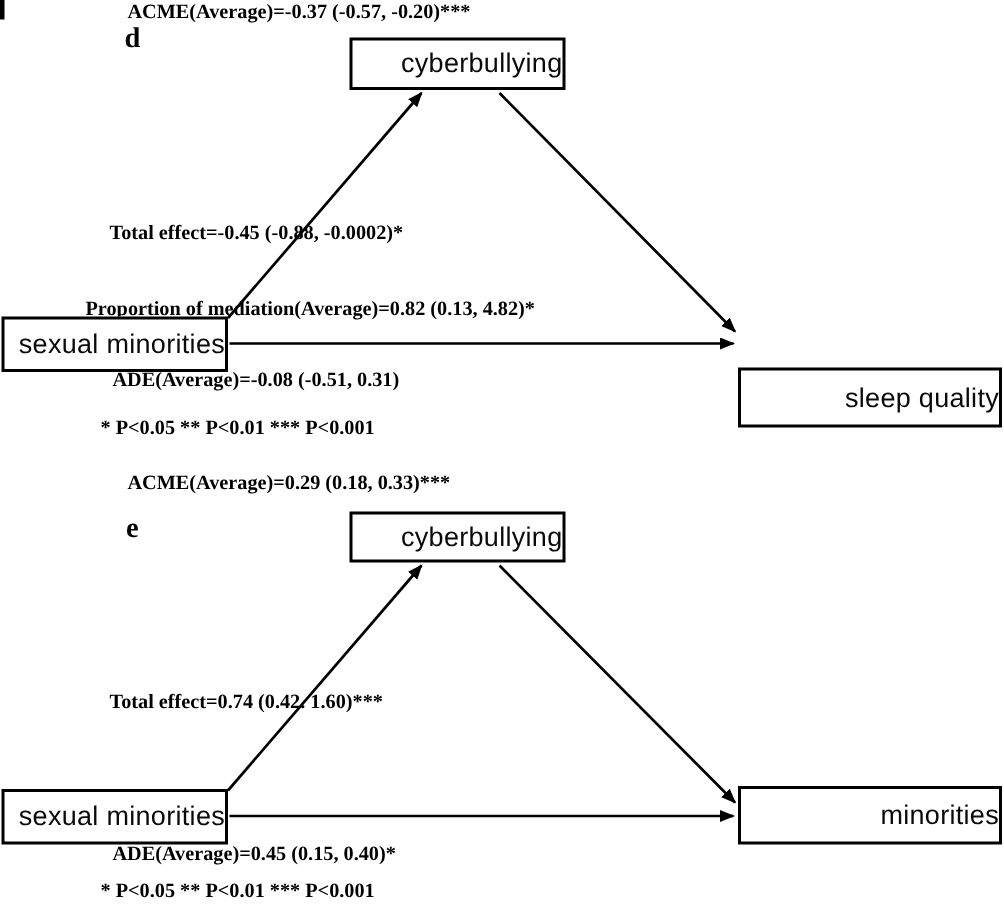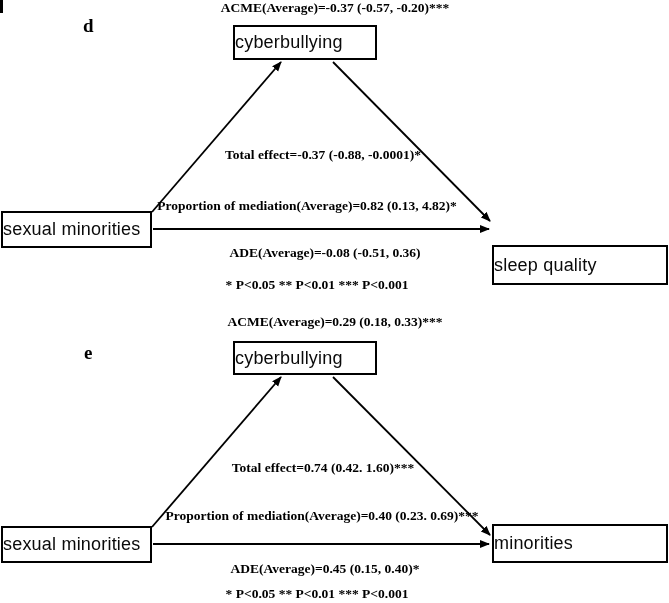--- a/index.html
+++ b/index.html
@@ -9,31 +9,30 @@
     background:#ffffff;
     overflow:hidden;
     font-family:"Liberation Serif", serif;
     color:#000;
   }
   .arrow-layer{position:absolute;left:0;top:0;width:669px;height:603px;pointer-events:none;}
   .node{
     position:absolute;
     border:2px solid #000;
     background:#fff;
-    display:flex;align-items:center;justify-content:flex-start;
+    display:flex;align-items:center;justify-content:flex-end;
     font-family:"Liberation Sans", sans-serif;
     font-size:18px;
     letter-spacing:0.2px;
     color:#0a0a0a;
     box-sizing:border-box;
   }
   .annot{
     position:absolute;
     width:500px;
-    text-align:center;
     font-family:"Liberation Serif", serif;
     font-weight:bold;
     font-size:13.5px;
     line-height:1.1;
     white-space:nowrap;
     color:#000;
   }
   .panel-letter{
     position:absolute;
     font-family:"Liberation Serif", serif;
@@ -89,47 +88,46 @@
   </svg>
 
   <div class="annot d-acme">ACME(Average)=-0.37 (-0.57, -0.20)***</div>
 
   <div class="panel-letter d-letter">d</div>
 
   <div class="node d-mediator">
     <span>cyberbullying</span>
   </div>
 
-  <div class="annot d-total">Total effect=-0.37 (-0.88, -0.0001)*</div>
+  <div class="annot d-total">Total effect=-0.45 (-0.88, -0.0002)*</div>
 
   <div class="annot d-prop">Proportion of mediation(Average)=0.82 (0.13, 4.82)*</div>
 
   <div class="node d-predictor">
     <span>sexual minorities</span>
   </div>
 
   <div class="node d-outcome">
     <span>sleep quality</span>
   </div>
 
-  <div class="annot d-ade">ADE(Average)=-0.08 (-0.51, 0.36)</div>
+  <div class="annot d-ade">ADE(Average)=-0.08 (-0.51, 0.31)</div>
 
   <div class="annot d-legend">* P&lt;0.05 ** P&lt;0.01 *** P&lt;0.001</div>
 
   <div class="annot e-acme">ACME(Average)=0.29 (0.18, 0.33)***</div>
 
   <div class="panel-letter e-letter">e</div>
 
   <div class="node e-mediator">
     <span>cyberbullying</span>
   </div>
 
   <div class="annot e-total">Total effect=0.74 (0.42. 1.60)***</div>
 
-  <div class="annot e-prop">Proportion of mediation(Average)=0.40 (0.23. 0.69)***</div>
 
   <div class="node e-predictor">
     <span>sexual minorities</span>
   </div>
 
   <div class="node e-outcome">
     <span>minorities</span>
   </div>
 
   <div class="annot e-ade">ADE(Average)=0.45 (0.15, 0.40)*</div>

